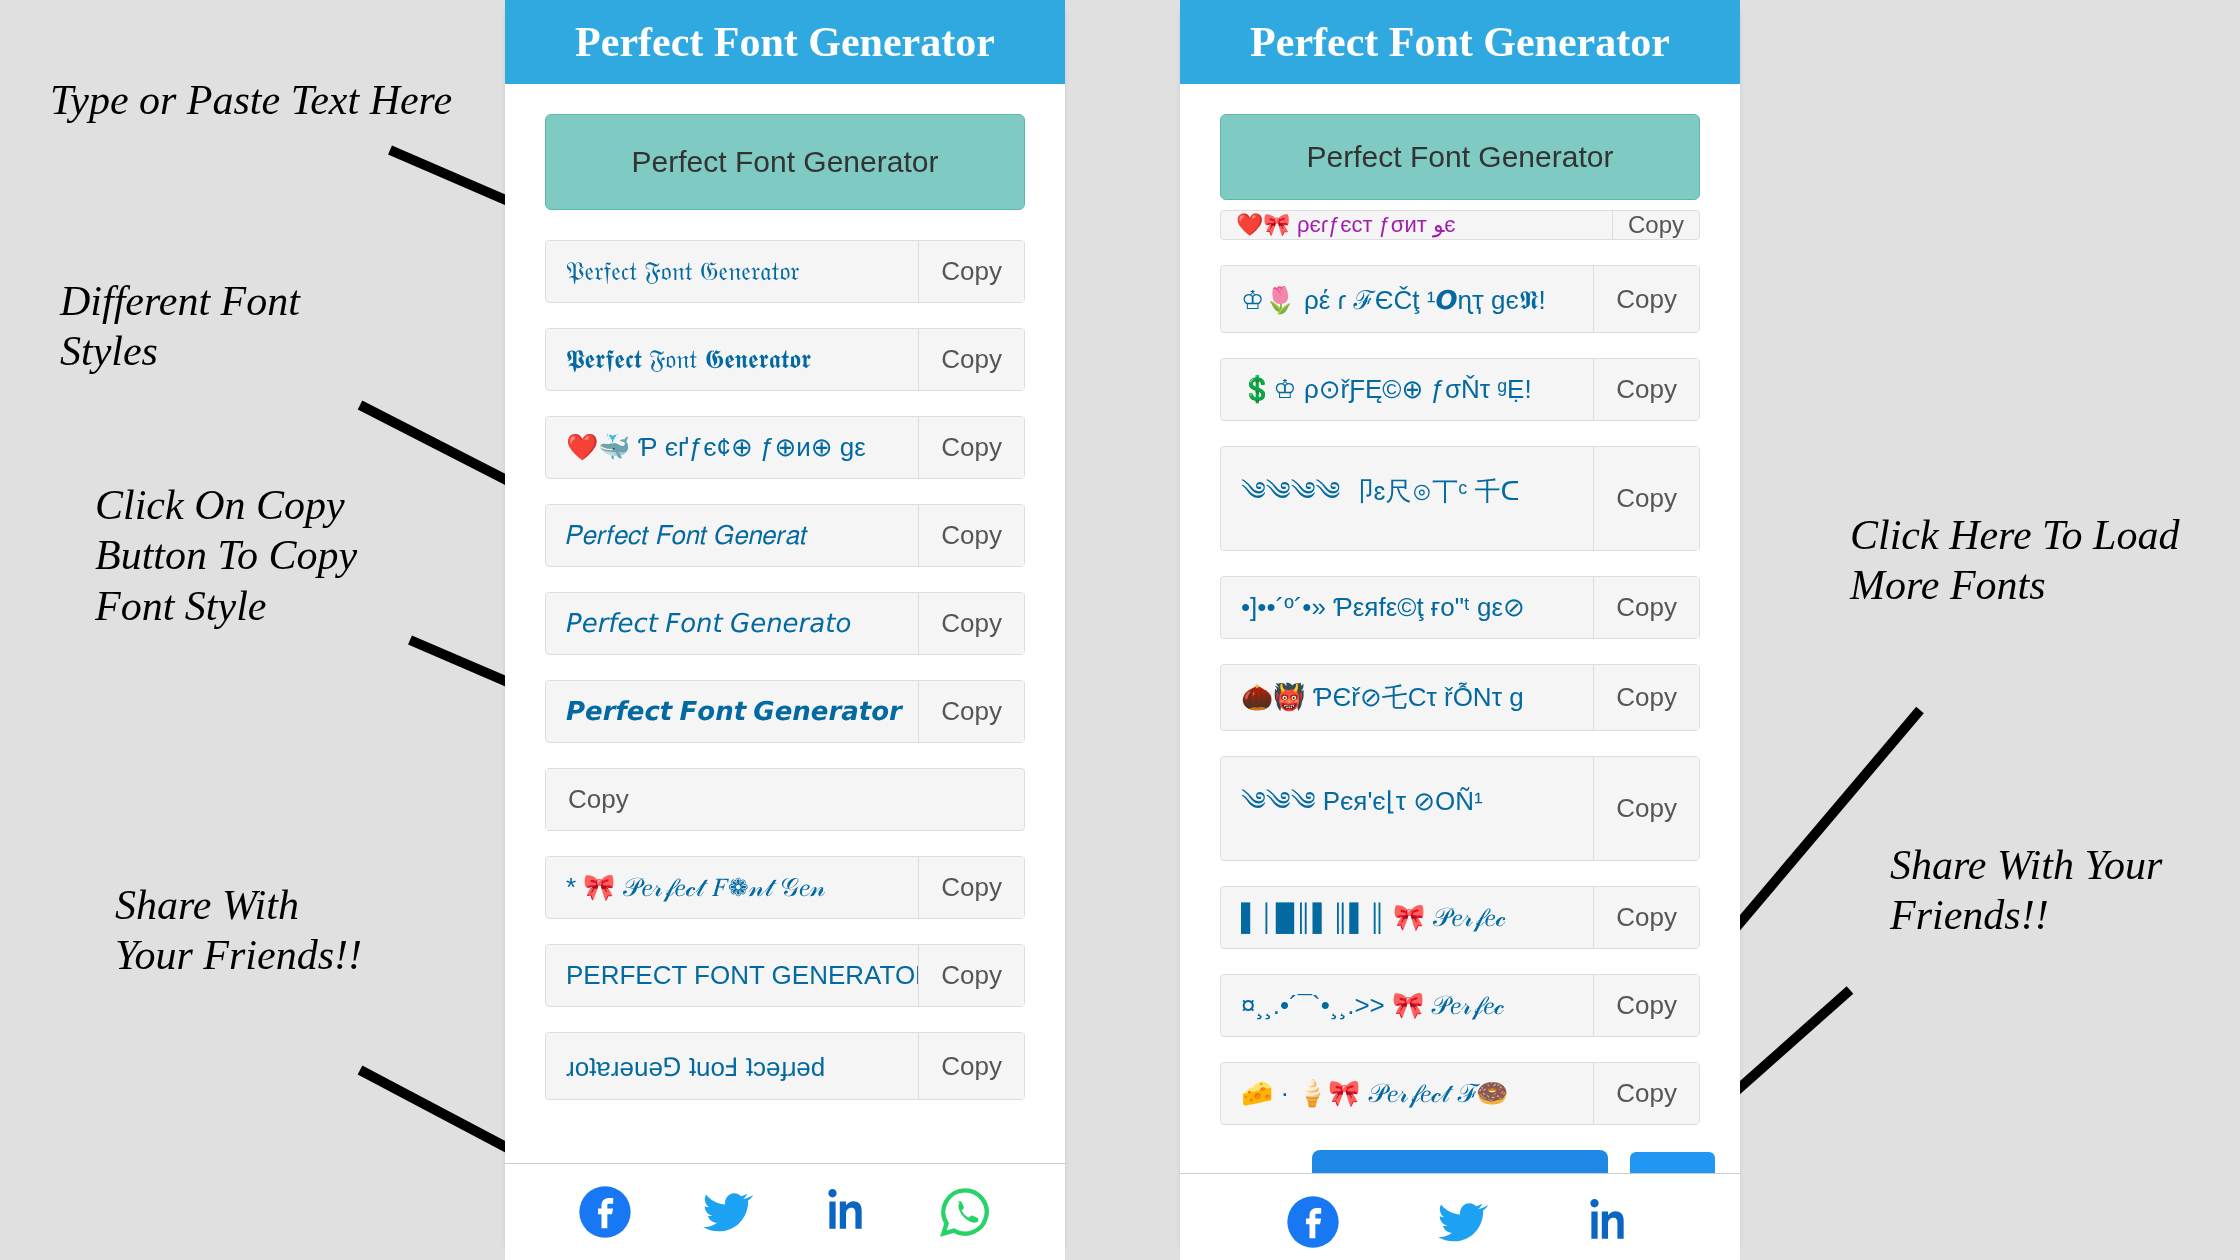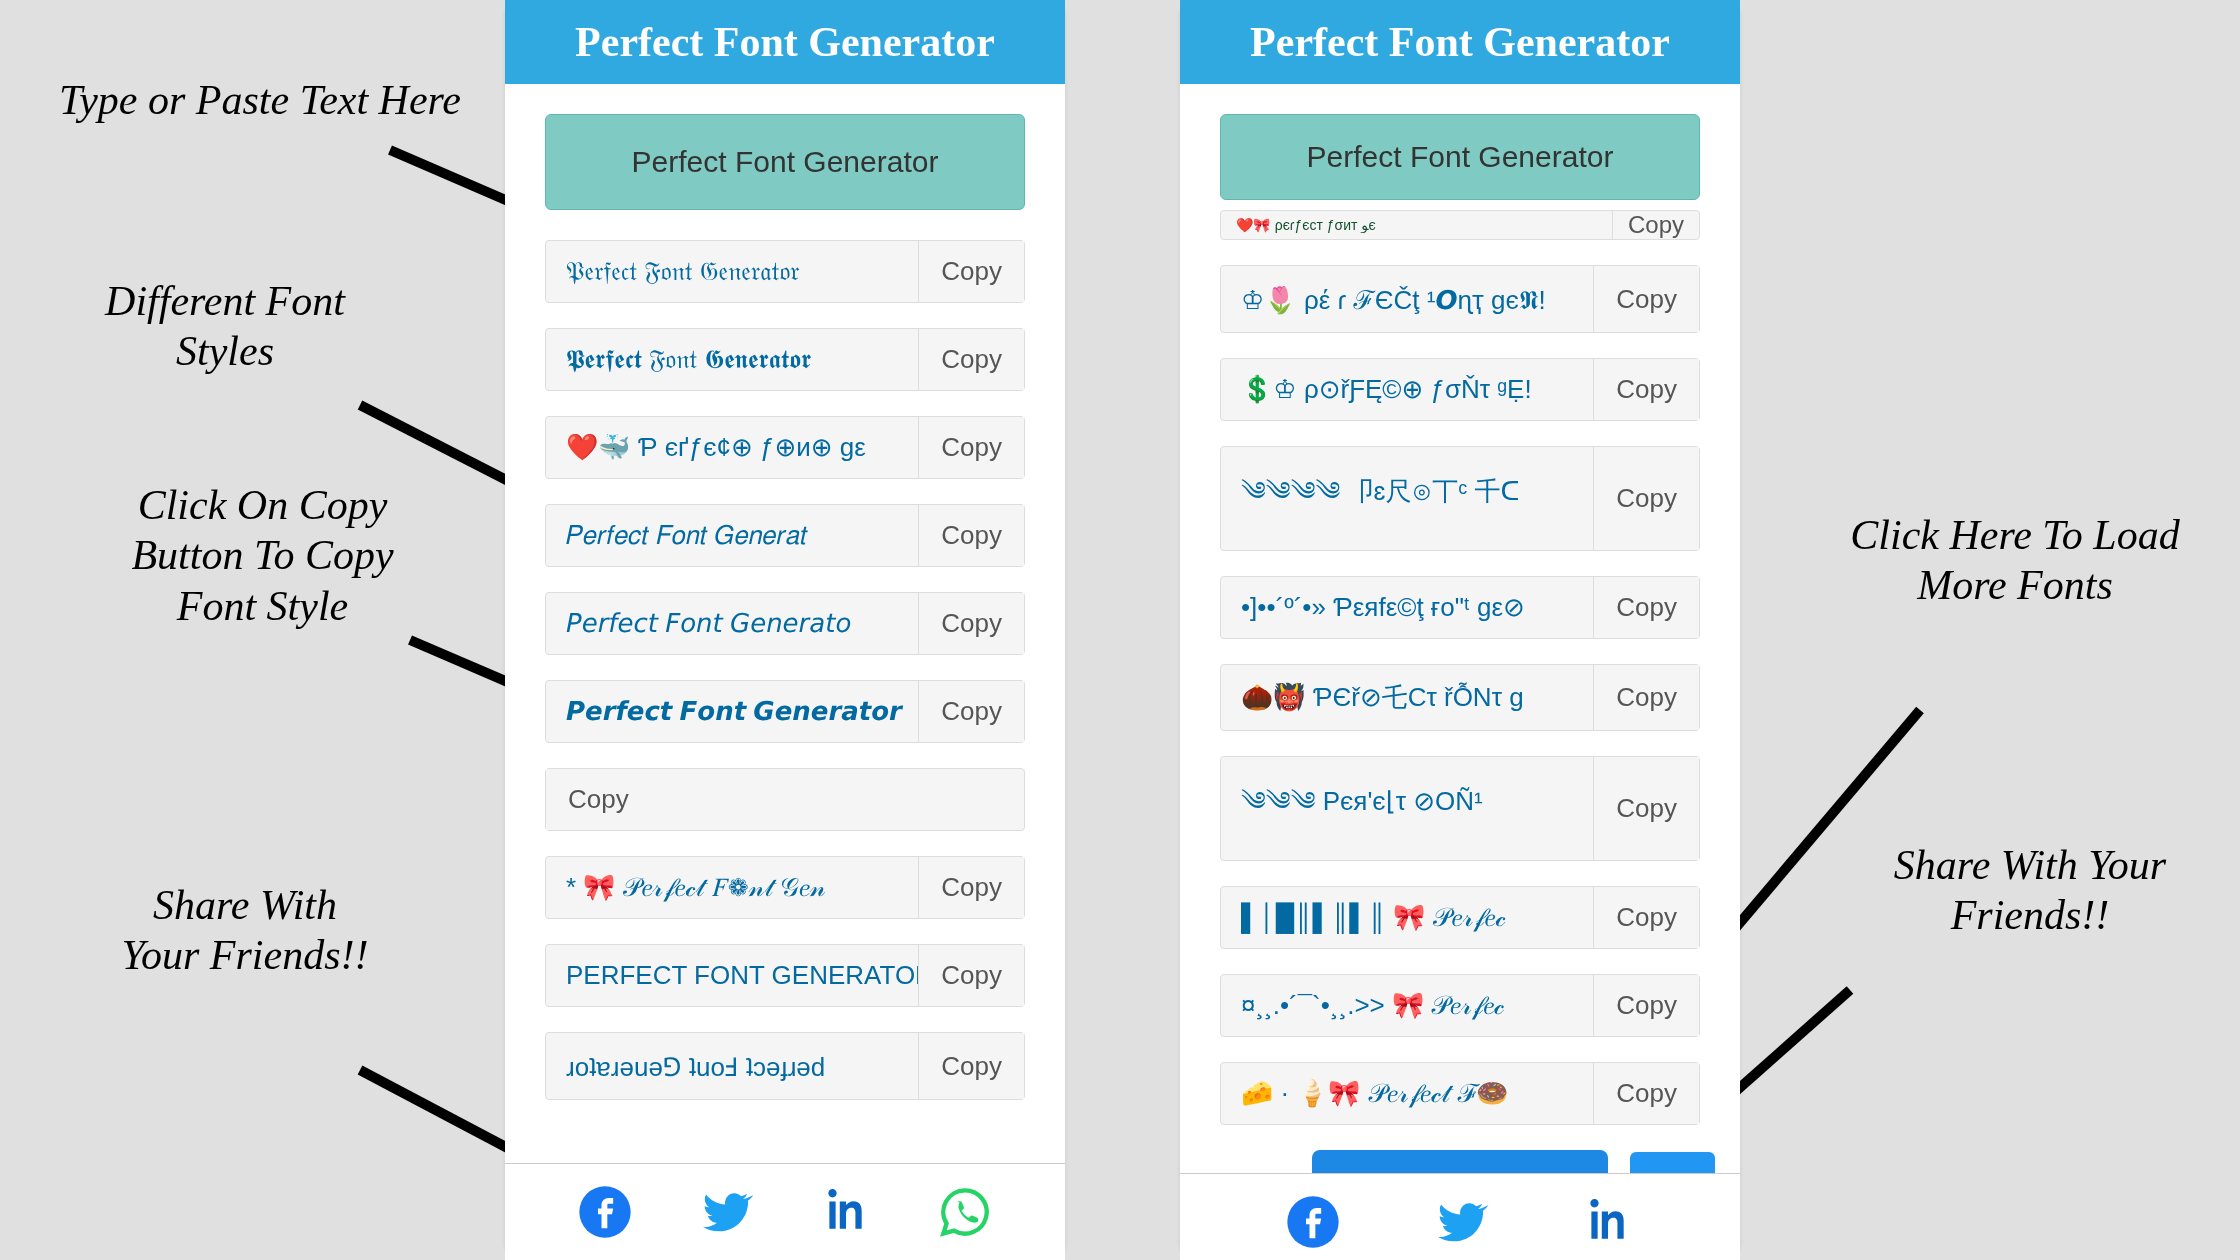--- a/index.html
+++ b/index.html
@@ -11,21 +11,21 @@
       position: relative;
       overflow: hidden;
     }
     .annotation {
       position: absolute;
       font-family: 'Brush Script MT', cursive;
       font-style: italic;
       font-size: 42px;
       color: #000;
       line-height: 1.2;
-      text-align: center;
+      text-align: left;
     }
     .phone {
       position: absolute;
       width: 560px;
       background: #fff;
       box-shadow: 0 0 4px rgba(0,0,0,0.1);
       border-radius: 17px;
     }
     .phone-1 { left: 505px; top: 0; height: 1260px; }
     .phone-2 { left: 1180px; top: 0; height: 1260px; }
@@ -69,22 +69,22 @@
       border: 1px solid #ddd;
       border-radius: 4px;
       background: #f5f5f5;
       height: 30px;
       align-items: center;
       overflow: hidden;
     }
     .partial-row .text-part {
       flex: 1;
       padding: 0 15px;
-      font-size: 14px;
-      color: #14532d;
+      font-size: 22px;
+      color: #a21caf;
       white-space: nowrap;
       overflow: hidden;
     }
     .partial-row .copy-part {
       border-left: 1px solid #ddd;
       padding: 0 15px;
       font-size: 24px;
       color: #555;
     }
     .font-row {

